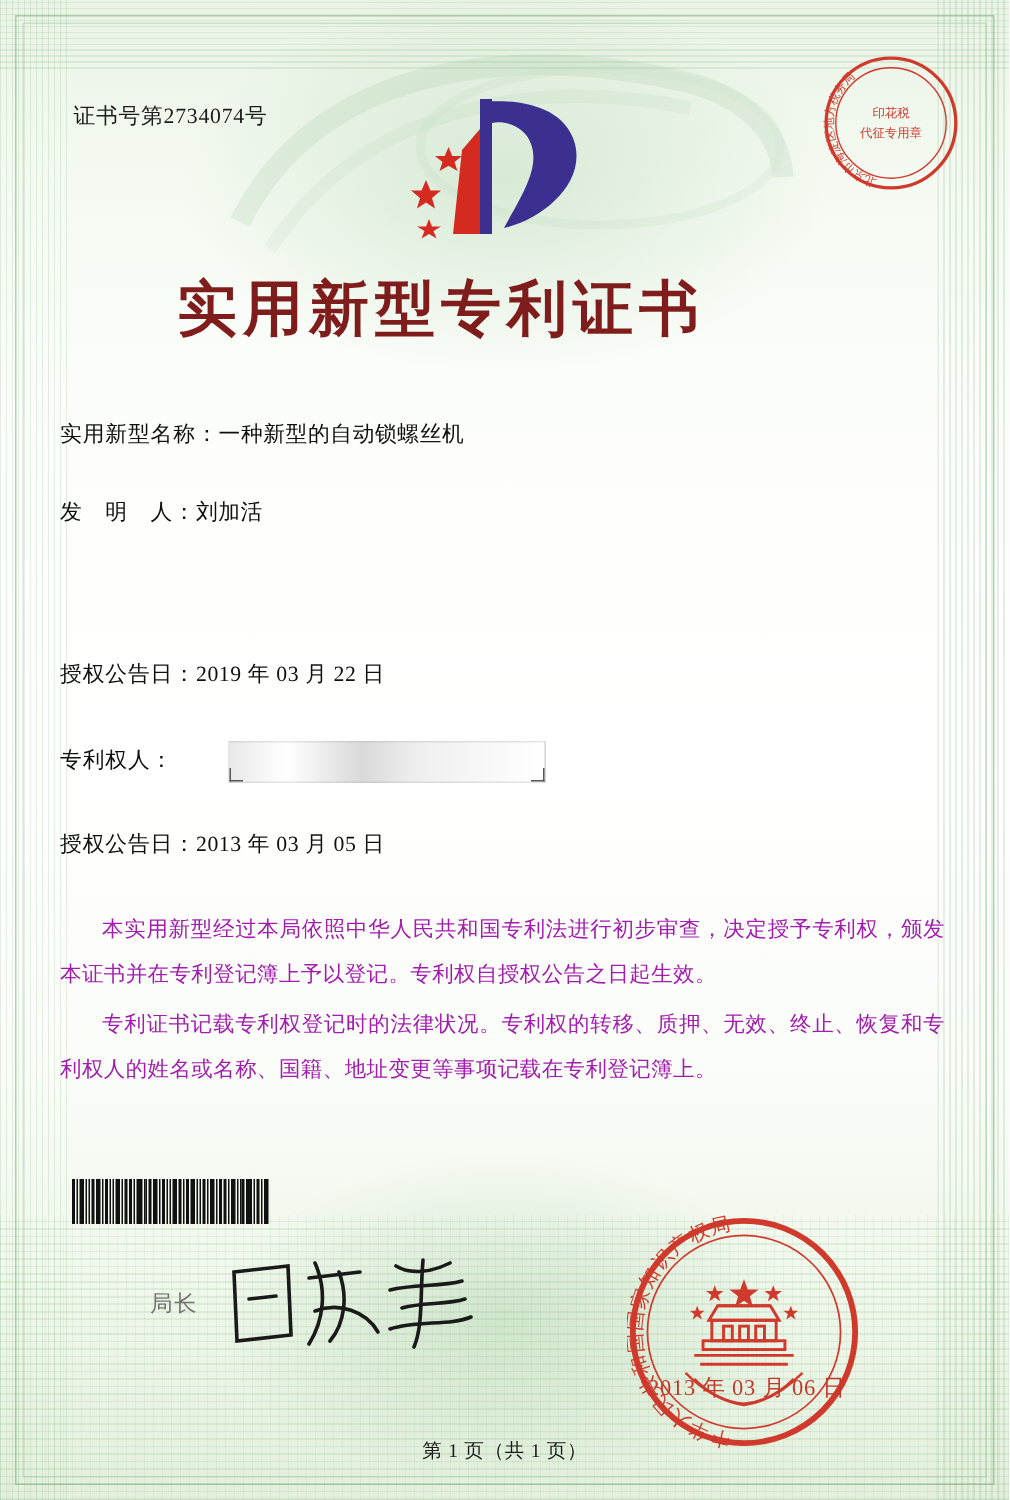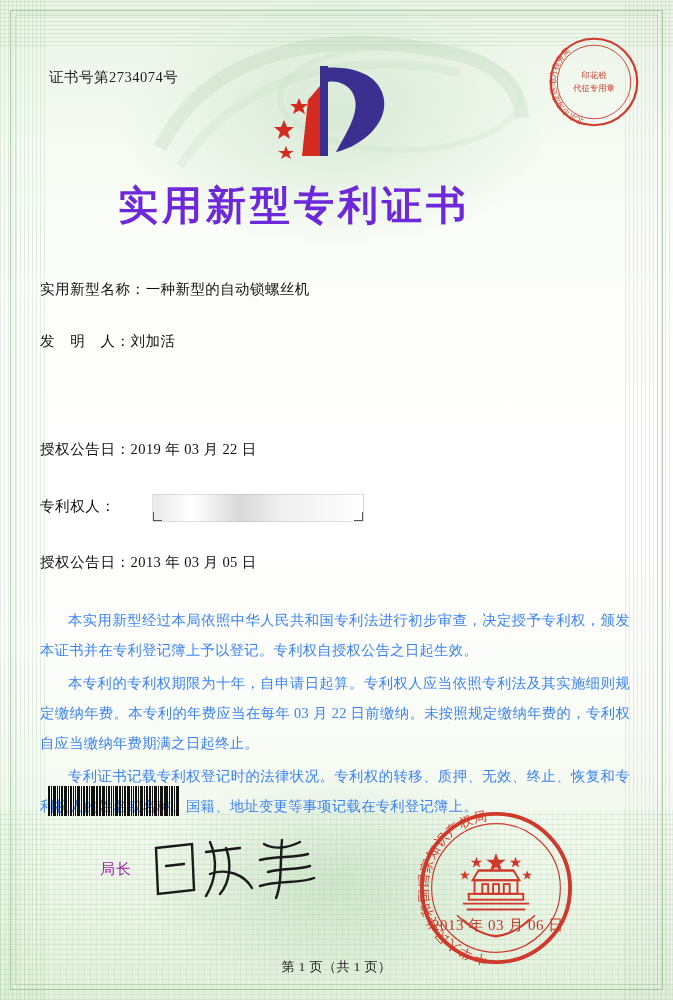--- a/index.html
+++ b/index.html
@@ -94,21 +94,21 @@
 
   
   .title {
     position: absolute;
     left: 0; top: 178px;
     width: 588px;
     text-align: center;
     font-size: 40px;
     font-weight: bold;
     letter-spacing: 4px;
-    color: #6d28d9;
+    color: #7f1d1d;
     font-family: "Liberation Serif", "DejaVu Serif", serif;
   }
 
   
   .field {
     position: absolute;
     font-size: 14.5px;
     color: #101010;
     white-space: nowrap;
   }
@@ -130,21 +130,21 @@
   .redaction .tick-l { left: 0; border-left: 1px solid #555; }
   .redaction .tick-r { right: 0; border-right: 1px solid #555; }
 
   
   .body-text {
     position: absolute;
     left: 40px; top: 605px;
     width: 590px;
     font-size: 14.3px;
     line-height: 30px;
-    color: #3b82f6;
+    color: #a21caf;
     text-align: justify;
     letter-spacing: 0.3px;
   }
   .body-text p { margin: 0 0 3px 0; text-indent: 28px; }
 
   
   .barcode {
     position: absolute;
     left: 48px; top: 786px;
     width: 132px; height: 30px;
@@ -156,21 +156,21 @@
     background: #111;
     height: 100%;
     margin-right: 1px;
   }
 
   
   .director-label {
     position: absolute;
     left: 100px; top: 860px;
     font-size: 15px;
-    color: #a21caf;
+    color: #737373;
     letter-spacing: 1px;
   }
   .signature {
     position: absolute;
     left: 148px; top: 834px;
     width: 180px; height: 70px;
     font-family: "Liberation Serif", "DejaVu Serif", serif;
   }
 
   
@@ -264,21 +264,20 @@
     <span class="tick-l"></span>
     <span class="tick-r"></span>
   </div>
 
   <div class="field" style="left:40px; top:553px;">
     <span class="label">授权公告日：</span><span class="value">2013 年 03 月 05 日</span>
   </div>
 
   <div class="body-text">
     <p>本实用新型经过本局依照中华人民共和国专利法进行初步审查，决定授予专利权，颁发本证书并在专利登记簿上予以登记。专利权自授权公告之日起生效。</p>
-    <p>本专利的专利权期限为十年，自申请日起算。专利权人应当依照专利法及其实施细则规定缴纳年费。本专利的年费应当在每年 03 月 22 日前缴纳。未按照规定缴纳年费的，专利权自应当缴纳年费期满之日起终止。</p>
     <p>专利证书记载专利权登记时的法律状况。专利权的转移、质押、无效、终止、恢复和专利权人的姓名或名称、国籍、地址变更等事项记载在专利登记簿上。</p>
   </div>
 
   <div class="barcode">
     <i style="width:2px"></i>
       <i style="width:1px"></i>
       <i style="width:3px"></i>
       <i style="width:1px"></i>
     <i style="width:1px"></i>
       <i style="width:2px"></i>

